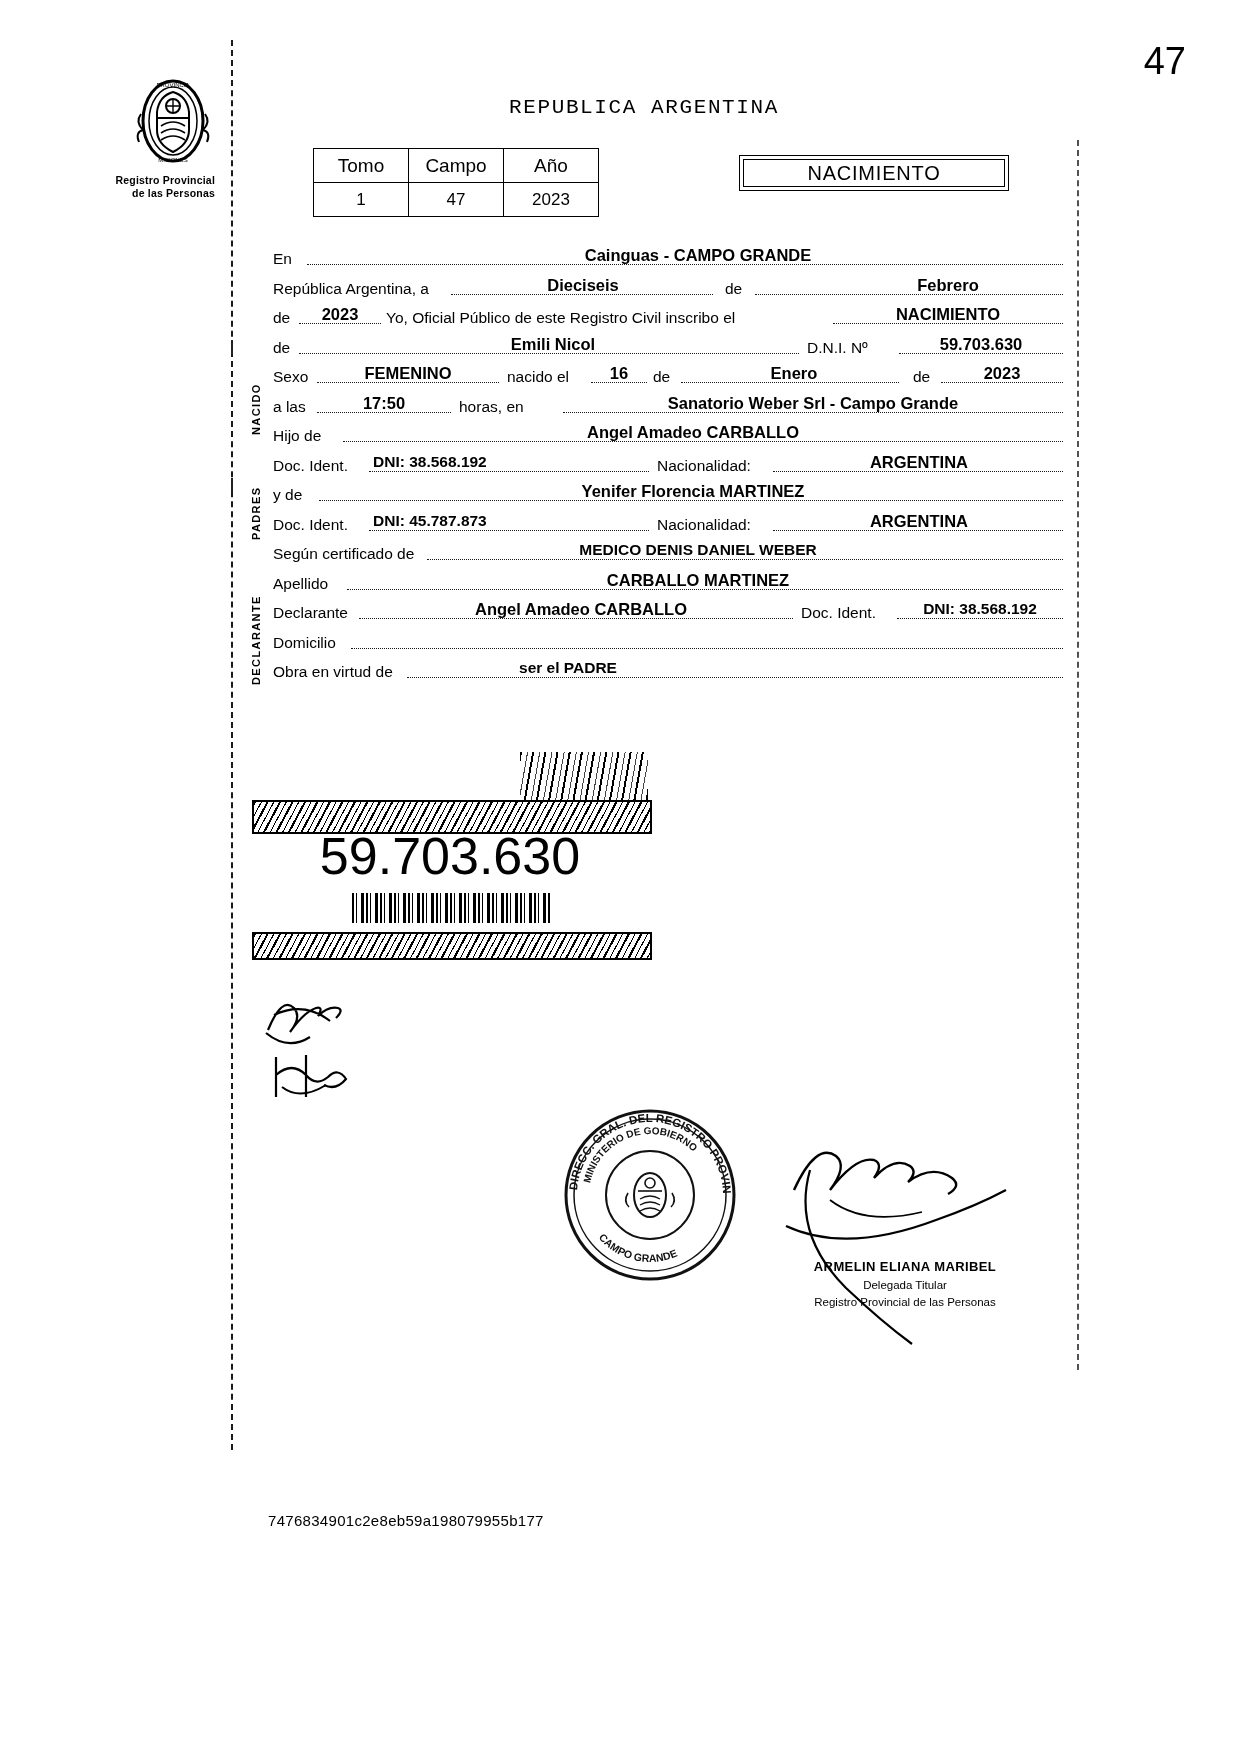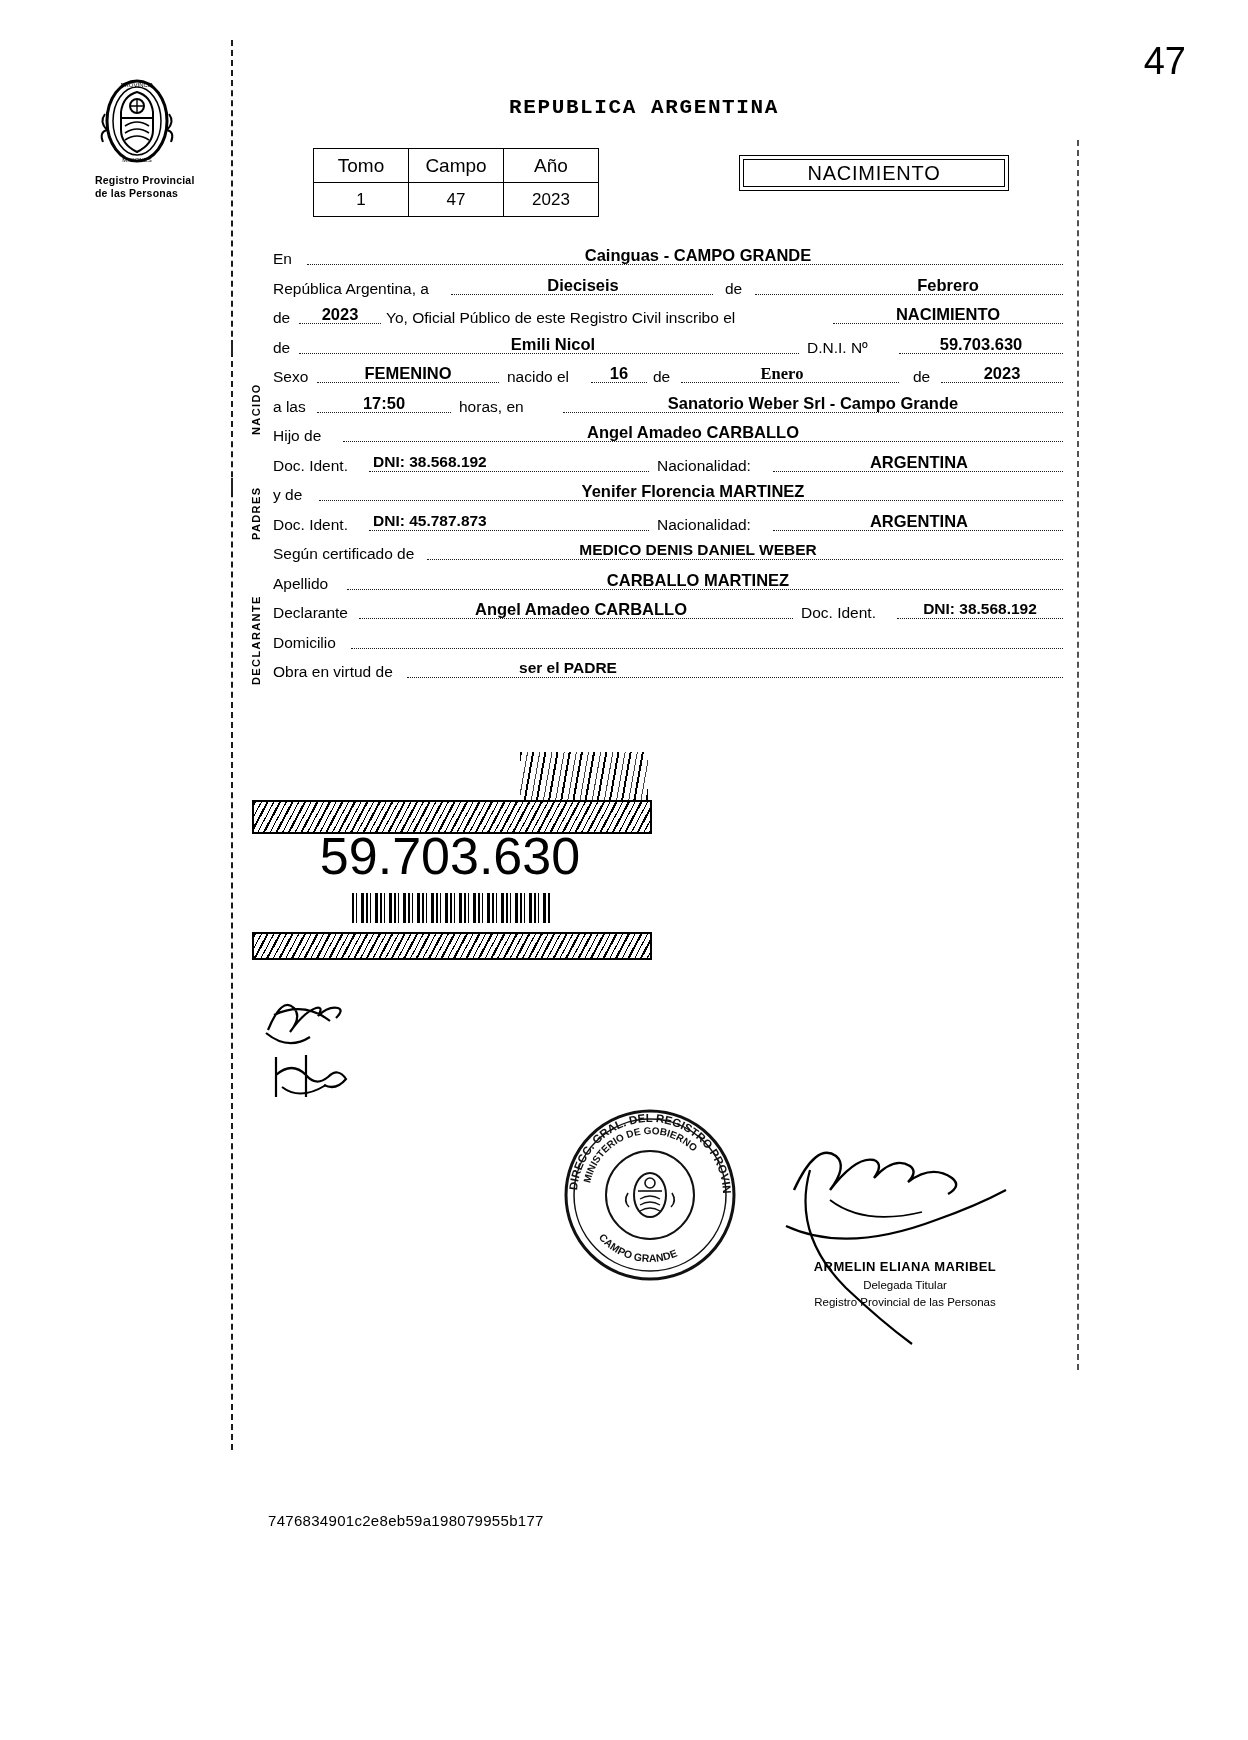--- a/index.html
+++ b/index.html
@@ -3,30 +3,30 @@
 <meta charset="utf-8">
 <style>
   html,body{margin:0;padding:0;background:#fff;}
   body{width:1248px;height:1740px;position:relative;font-family:"Liberation Sans",sans-serif;color:#000;}
   .page{position:relative;width:1248px;height:1740px;overflow:hidden;}
 
   
   .page-num{position:absolute;top:40px;right:62px;font-size:38px;font-family:"Liberation Sans",sans-serif;}
 
   
-  .crest-wrap{position:absolute;left:95px;top:78px;width:120px;text-align:left;}
+  .crest-wrap{position:absolute;left:95px;top:78px;width:120px;text-align:right;}
   .crest{width:84px;height:86px;margin:0 auto;}
   .crest-cap{font-size:10.5px;font-weight:bold;line-height:1.25;margin-top:6px;letter-spacing:.2px;}
 
   
   .bind{position:absolute;left:231px;top:40px;width:0;height:1410px;border-left:2px dashed #1a1a1a;}
   .bind2{position:absolute;left:1077px;top:140px;width:0;height:1230px;border-left:2px dashed #333;opacity:.85;}
 
   
-  .title{position:absolute;left:0;right:0;top:96px;text-align:center;font-family:"Liberation Mono",monospace;font-weight:bold;font-size:21px;letter-spacing:1.6px;}
+  .title{position:absolute;left:0;right:0;top:96px;text-align:center;font-family:"Liberation Mono",monospace;font-weight:normal;font-size:21px;letter-spacing:1.6px;}
   .title span{display:inline-block;transform:translateX(20px);}
 
   
   table.tomo{position:absolute;left:313px;top:148px;border-collapse:collapse;}
   table.tomo td{border:1.5px solid #000;width:92px;height:31px;text-align:center;font-size:19px;}
   table.tomo tr.vals td{font-size:17px;}
 
   
   .nac-box{position:absolute;left:739px;top:155px;width:268px;height:34px;border:1.6px solid #000;}
   .nac-box:after{content:"";position:absolute;left:3px;top:3px;right:3px;bottom:3px;border:1px solid #000;}
@@ -173,21 +173,21 @@
 
     <div class="row">
       <span class="lbl">Sexo</span>
       <span class="fill" style="left:44px;width:182px;"></span>
       <span class="val" style="left:44px;width:182px;">FEMENINO</span>
       <span class="lbl" style="left:234px;">nacido el</span>
       <span class="fill" style="left:318px;width:56px;"></span>
       <span class="val" style="left:318px;width:56px;">16</span>
       <span class="lbl" style="left:380px;">de</span>
       <span class="fill" style="left:408px;width:218px;"></span>
-      <span class="val" style="left:400px;width:218px;font-family:Liberation Serif, serif;">Enero</span>
+      <span class="val" style="left:412px;width:218px;">Enero</span>
       <span class="lbl" style="left:640px;">de</span>
       <span class="fill" style="left:668px;width:122px;"></span>
       <span class="val" style="left:668px;width:122px;">2023</span>
     </div>
 
     <div class="row">
       <span class="lbl">a las</span>
       <span class="fill" style="left:44px;width:134px;"></span>
       <span class="val" style="left:44px;width:134px;">17:50</span>
       <span class="lbl" style="left:186px;">horas, en</span>

